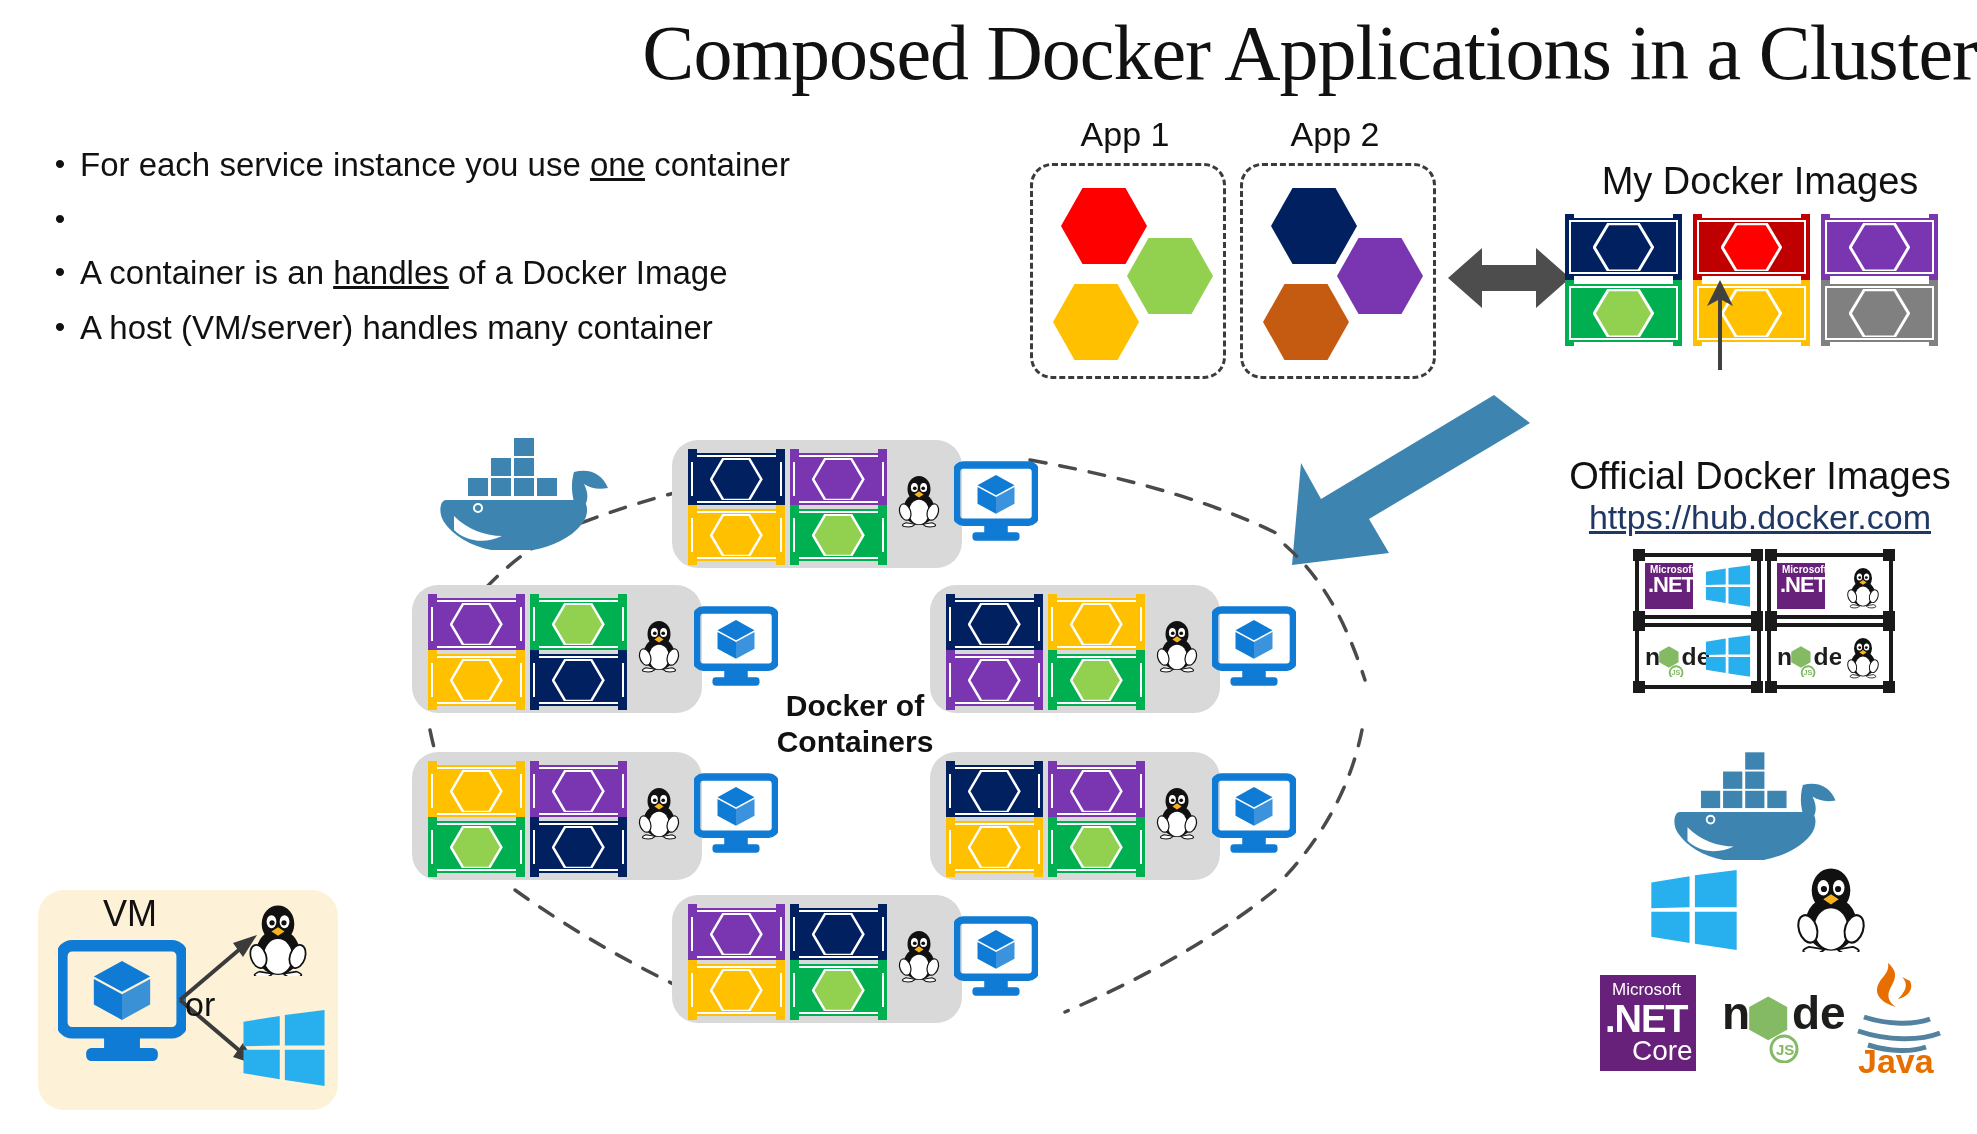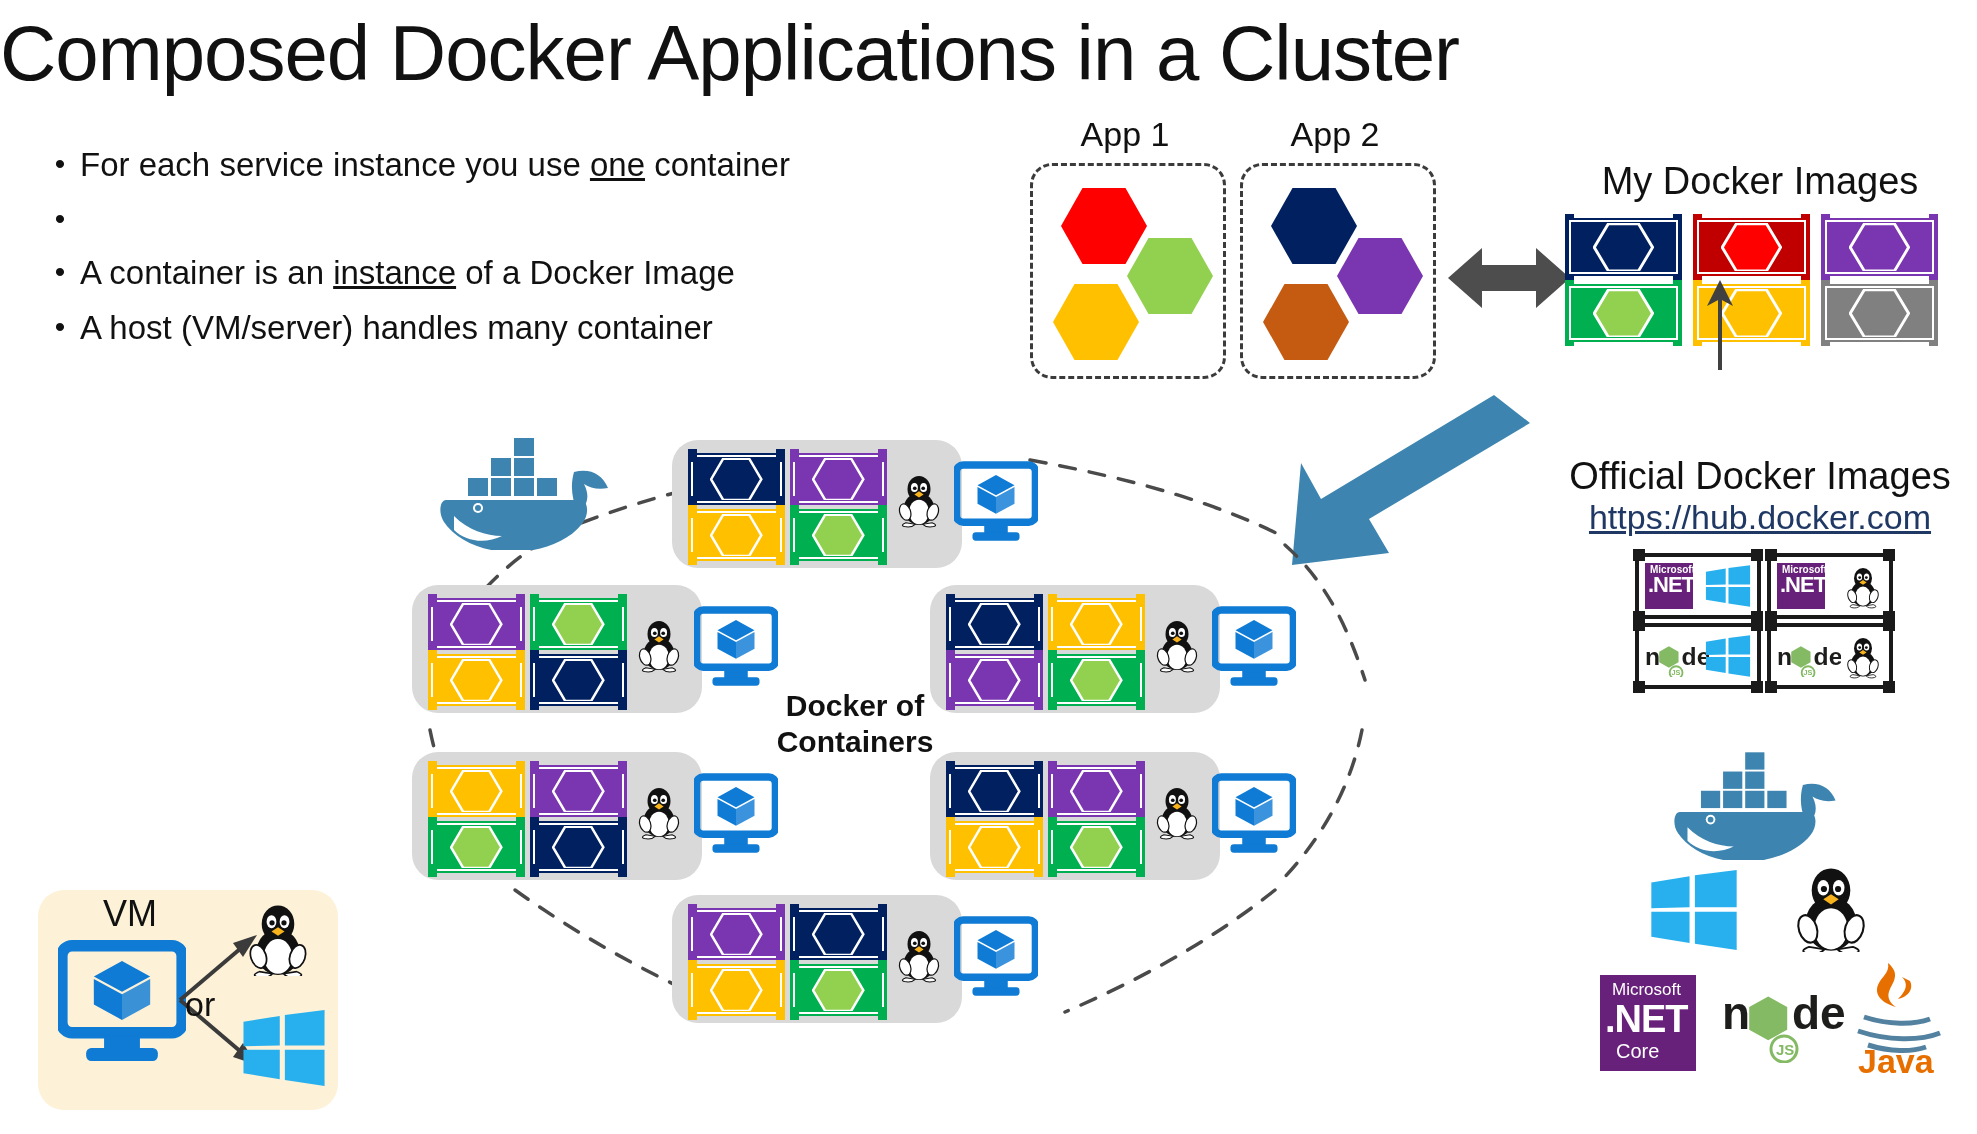--- a/index.html
+++ b/index.html
@@ -4,23 +4,24 @@
 <style>
   html,body{margin:0;padding:0;}
   body{
     width:1977px;height:1134px;background:#ffffff;position:relative;overflow:hidden;
     font-family:"Liberation Sans","DejaVu Sans",sans-serif;color:#0d0d0d;
   }
   .abs{position:absolute;}
 
   
   #title{
-    left:0;top:8px;width:1977px;text-align:left;
+    left:0;top:8px;width:1977px;text-align:right;
     font-size:78px;font-weight:400;letter-spacing:-1px;color:#111;
     white-space:nowrap;
+    font-family:Liberation Serif, serif;
   }
 
   
   #bullets{left:40px;top:142px;width:1000px;}
   .bullet-row{display:flex;align-items:flex-start;margin-bottom:9px;}
   .bullet-dot{width:40px;flex:0 0 40px;font-size:30px;line-height:44px;text-align:center;color:#111;}
   .bullet-text{font-size:33px;line-height:46px;color:#111;white-space:nowrap;}
   .u{text-decoration:underline;}
 
   
@@ -78,38 +79,38 @@
   
   #vm-box{left:38px;top:890px;width:300px;height:220px;background:#fdf2d8;border-radius:26px;}
   #vm-label{left:50px;top:893px;width:160px;text-align:center;font-size:36px;color:#111;}
   #or-label{left:185px;top:985px;font-size:34px;color:#111;}
 
   
   #whale-big{left:1665px;top:735px;width:195px;height:125px;}
   #netcore{position:absolute;left:1600px;top:975px;width:96px;height:96px;background:#68217A;color:#fff;}
   #netcore .ms{position:absolute;left:12px;top:6px;font-size:17px;line-height:18px;}
   #netcore .nt{position:absolute;left:5px;top:24px;font-size:38px;line-height:40px;font-weight:700;letter-spacing:-1px;}
-  #netcore .cr{position:absolute;left:16px;top:64px;font-size:20px;line-height:24px;}
+  #netcore .cr{position:absolute;left:32px;top:64px;font-size:28px;line-height:24px;}
 </style>
 </head>
 <body>
 
 <div class="abs" id="title">Composed Docker Applications in a Cluster</div>
 
 <div class="abs" id="bullets">
     <div class="bullet-row">
       <span class="bullet-dot">•</span>
       <span class="bullet-text">For each service instance you use <span class="u">one</span> container</span>
     </div>
     <div class="bullet-row">
       <span class="bullet-dot">•</span>
     </div>
     <div class="bullet-row">
       <span class="bullet-dot">•</span>
-      <span class="bullet-text">A container is an <span class="u">instance</span> of a Docker Image</span>
+      <span class="bullet-text">A container is an <span class="u">handles</span> of a Docker Image</span>
     </div>
     <div class="bullet-row">
       <span class="bullet-dot">•</span>
       <span class="bullet-text">A host (VM/server) handles many container</span>
     </div>
   </div>
 
 <div class="abs" id="services-group" style="left:1030px;top:125px;width:450px;height:300px;">
     <div class="abs app-label" style="left: 0px; top: -10px; width: 190px;">App 1</div>
     <div class="app-box" style="left: 0px; top: 38px; width: 190px; height: 210px;">

